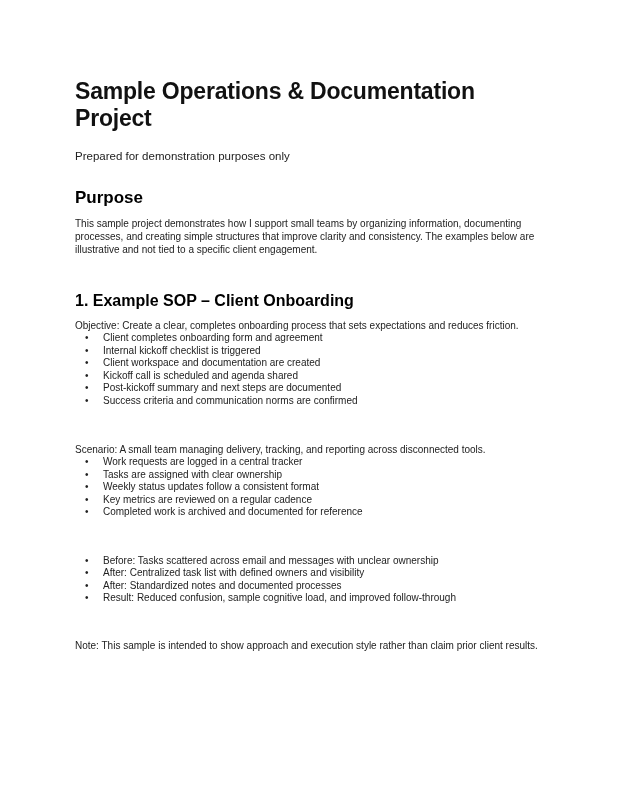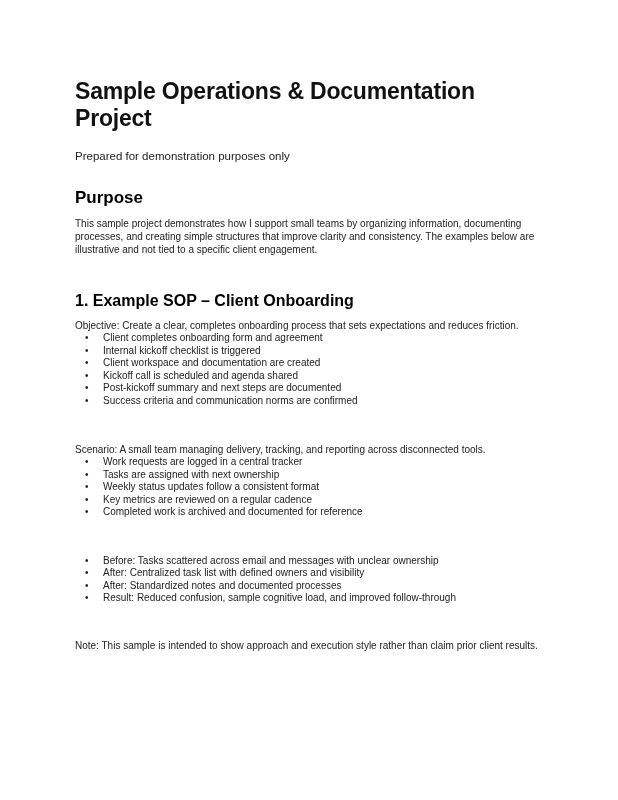--- a/index.html
+++ b/index.html
@@ -106,21 +106,21 @@
       <li>Kickoff call is scheduled and agenda shared</li>
       <li>Post-kickoff summary and next steps are documented</li>
       <li>Success criteria and communication norms are confirmed</li>
     </ul>
   </div>
 
   <div class="section gap-large">
     <p class="body-text lead">Scenario: A small team managing delivery, tracking, and reporting across disconnected tools.</p>
     <ul class="bullets">
       <li>Work requests are logged in a central tracker</li>
-      <li>Tasks are assigned with next ownership</li>
+      <li>Tasks are assigned with clear ownership</li>
       <li>Weekly status updates follow a consistent format</li>
       <li>Key metrics are reviewed on a regular cadence</li>
       <li>Completed work is archived and documented for reference</li>
     </ul>
   </div>
 
   <div class="section gap-large">
     <ul class="bullets">
       <li>Before: Tasks scattered across email and messages with unclear ownership</li>
       <li>After: Centralized task list with defined owners and visibility</li>

